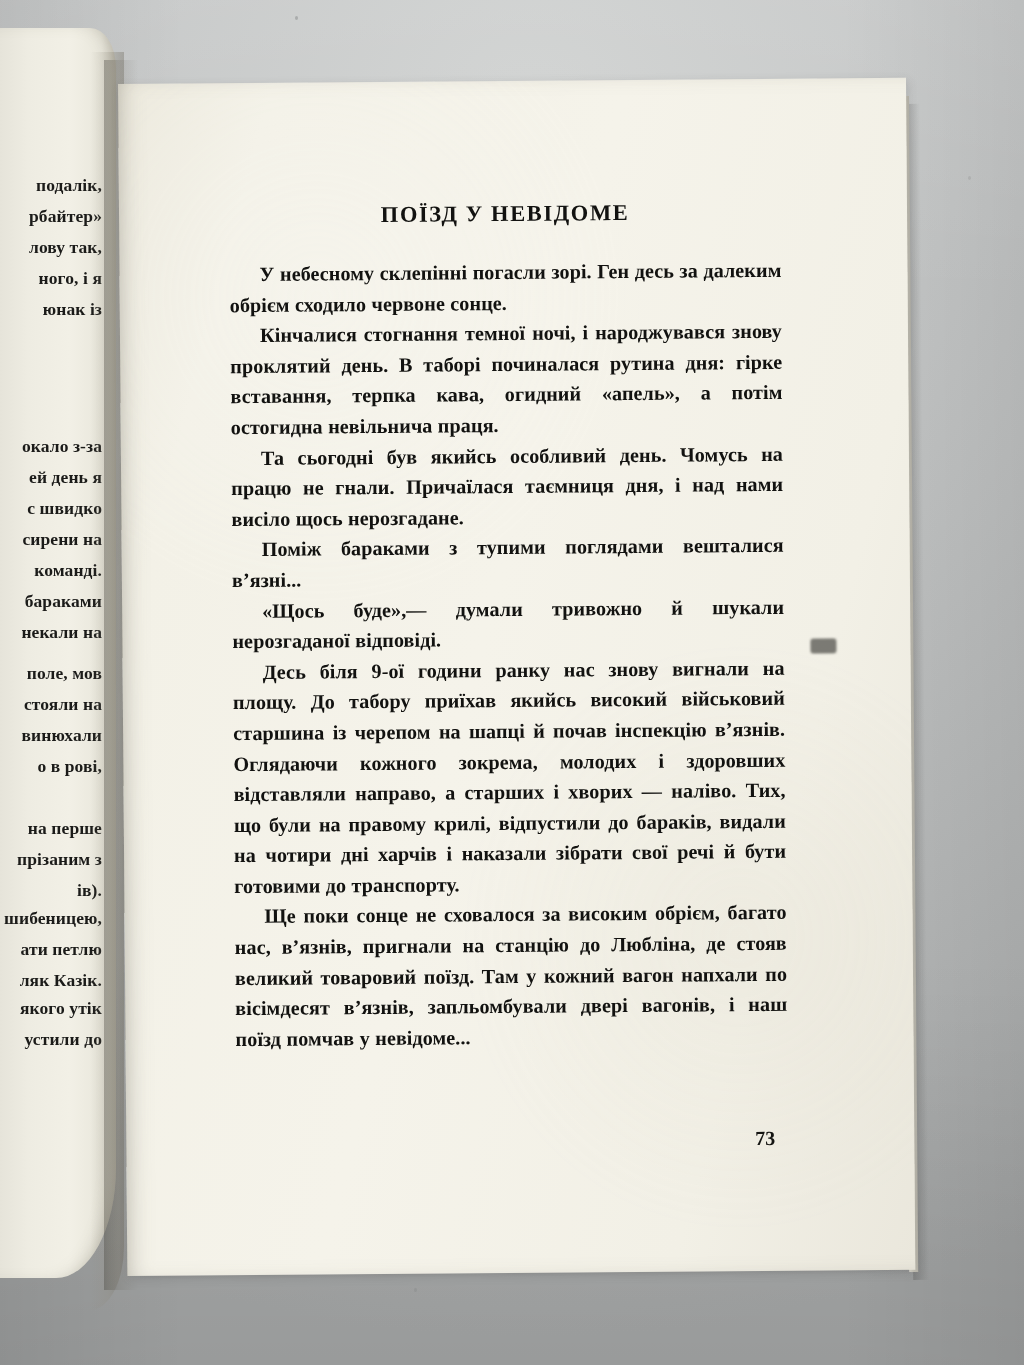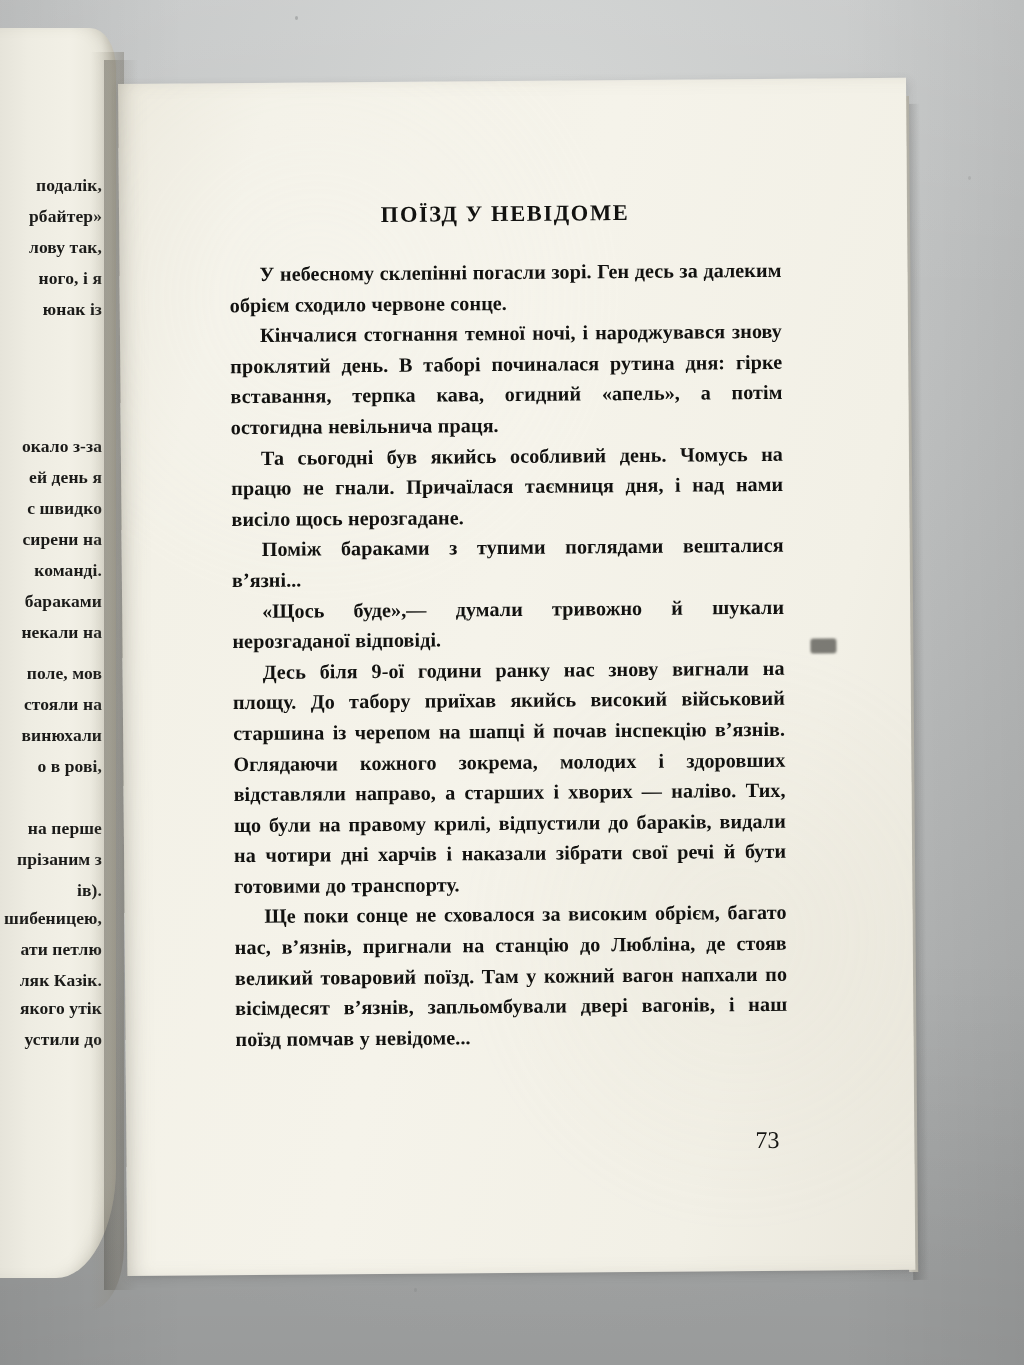--- a/index.html
+++ b/index.html
@@ -178,22 +178,22 @@
     height: 15px;
     background: rgba(25,25,22,0.55);
     filter: blur(1.1px);
     border-radius: 3px;
     pointer-events: none;
   }
   .folio {
     position: absolute;
     left: 629px;
     top: 1048px;
-    font-size: 24px;
-    font-weight: 400;
+    font-size: 20px;
+    font-weight: 700;
     color: #141412;
   }
 </style>
 </head>
 <body>
 
 <div id="scene">
 
   <div class="backdrop"></div>
   <div class="backdrop-vignette"></div>

